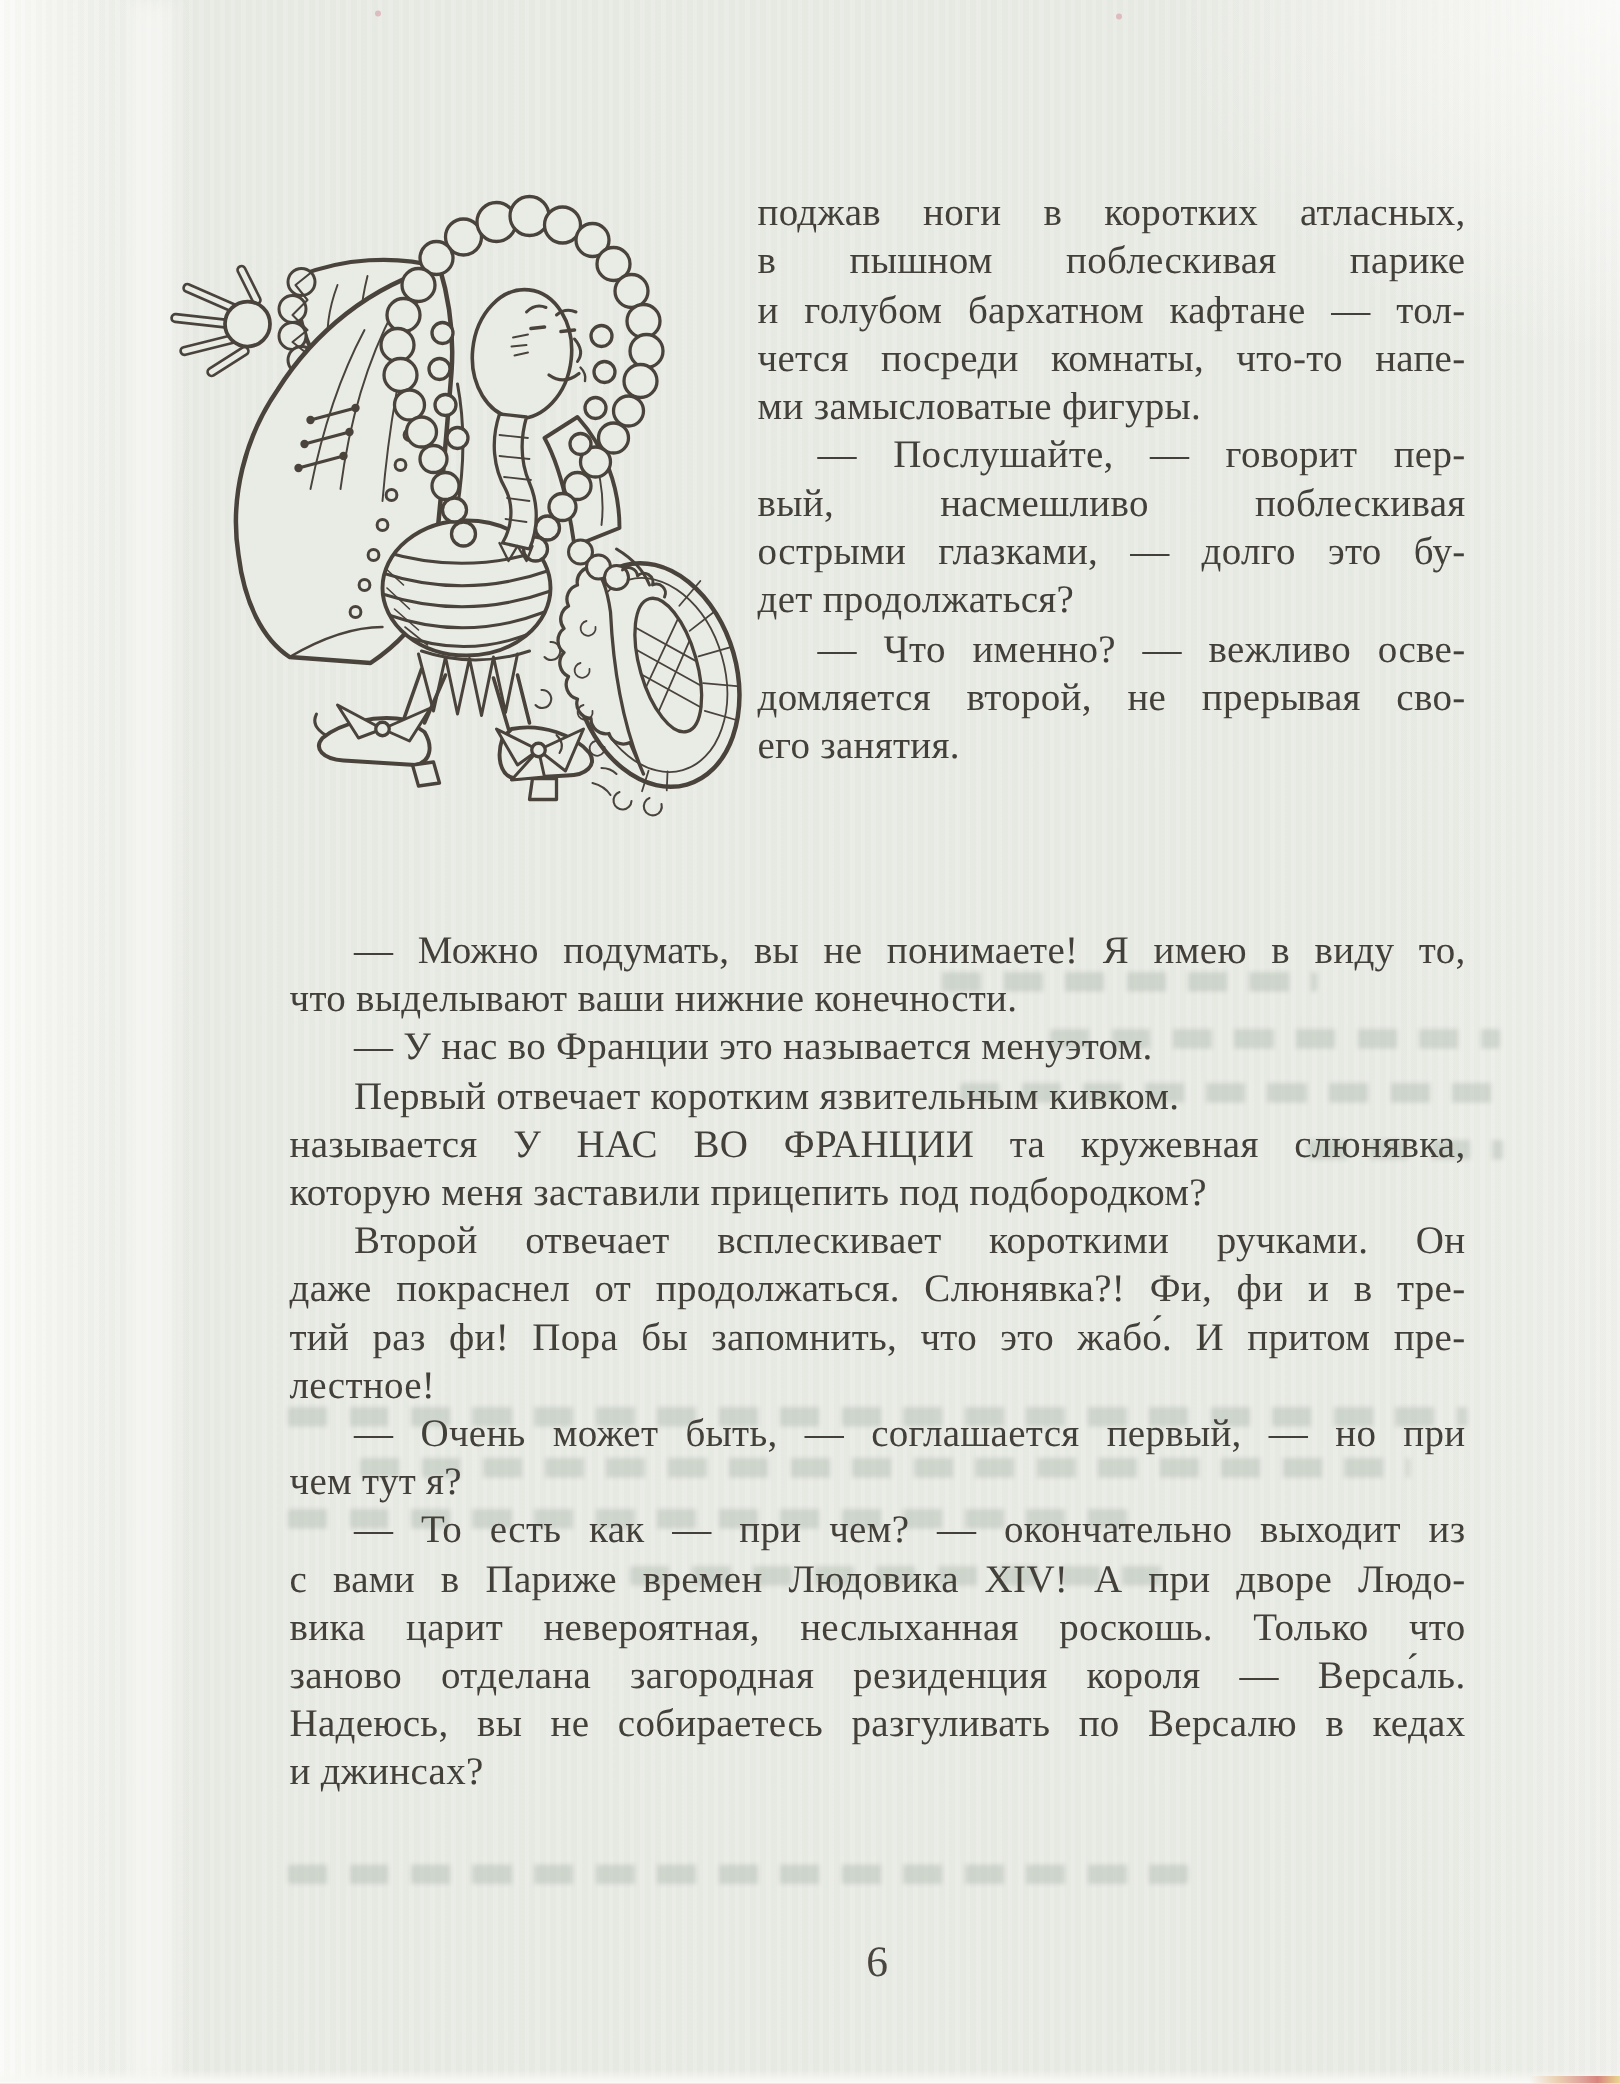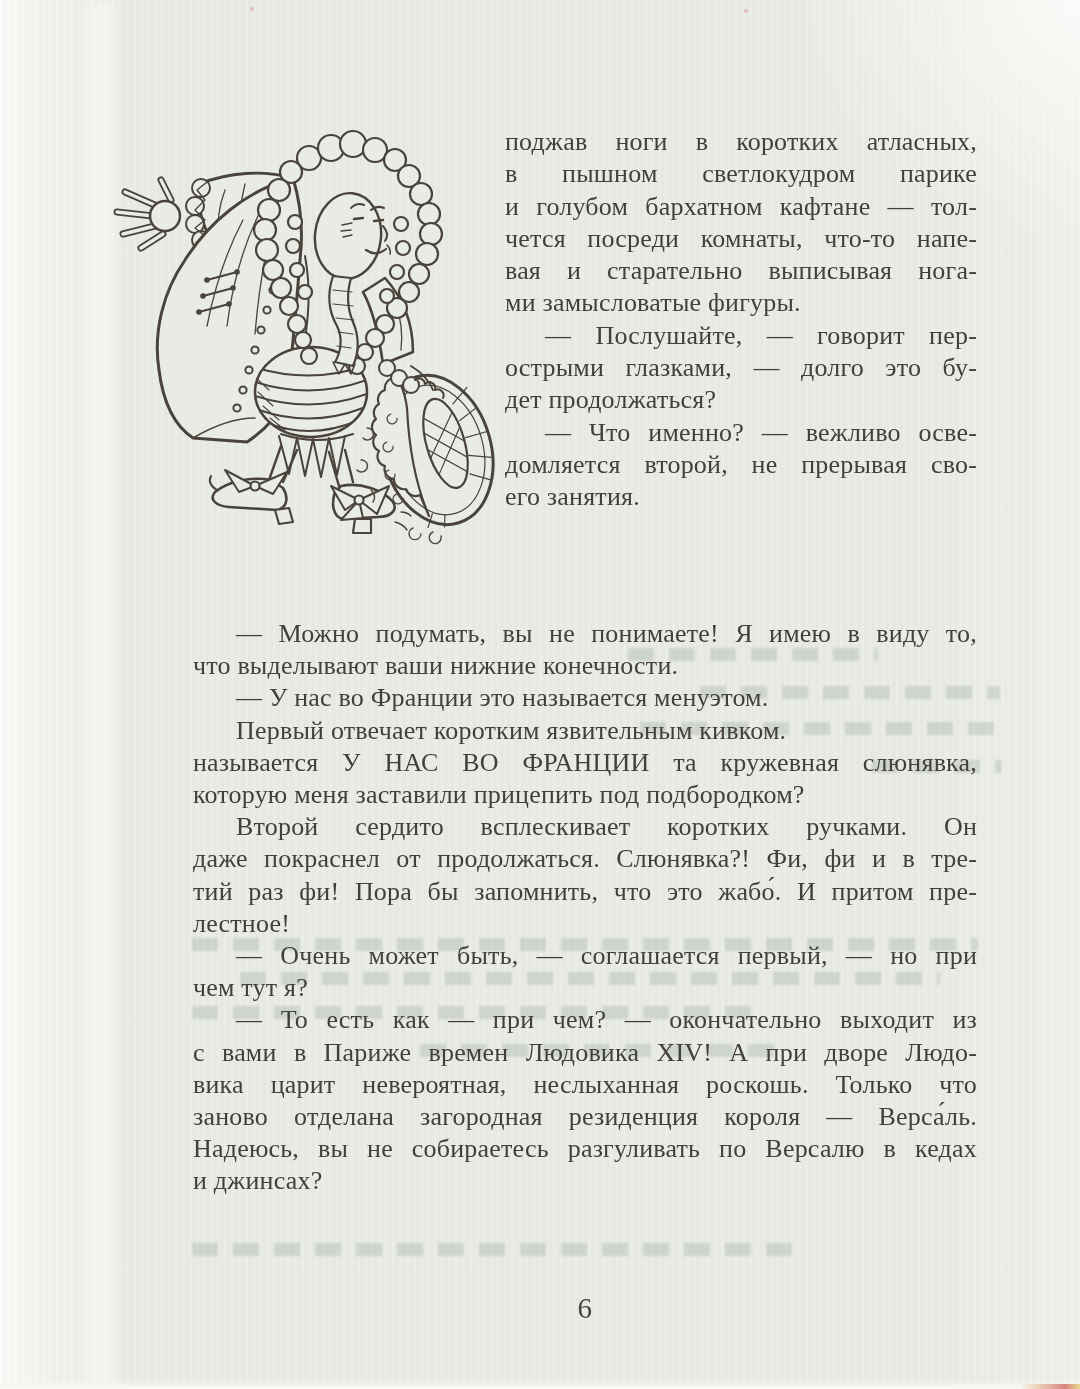--- a/index.html
+++ b/index.html
@@ -346,28 +346,28 @@
             <path d="M242,218 L256,220"></path>
         </g>
         <path class="ink" stroke-width="1.6" d="M238,234 L244,246 L250,236 L256,246 L260,236"></path>
       </g>
     </svg>
   </div>
 
   <div class="col-block">
       <div class="para">
         <div class="line">поджав ноги в коротких атласных,</div>
-        <div class="line">в пышном светлокудром парике</div>
+        <div class="line">в пышном поблескивая парике</div>
         <div class="line">и голубом бархатном кафтане — тол-</div>
         <div class="line">чется посреди комнаты, что-то напе-</div>
-        <div class="line">вая и старательно выписывая нога-</div>
         <div class="line last">ми замысловатые фигуры.</div>
       </div>
       <div class="para">
         <div class="line indent">— Послушайте, — говорит пер-</div>
+        <div class="line">вый, насмешливо поблескивая</div>
         <div class="line">острыми глазками, — долго это бу-</div>
         <div class="line last">дет продолжаться?</div>
       </div>
       <div class="para">
         <div class="line indent">— Что именно? — вежливо осве-</div>
         <div class="line">домляется второй, не прерывая сво-</div>
         <div class="line last">его занятия.</div>
       </div>
     </div>
 
@@ -380,21 +380,21 @@
         <div class="line last indent">— У нас во Франции это называется менуэтом.</div>
       </div>
       <div class="para">
         <div class="line last indent">Первый отвечает коротким язвительным кивком.</div>
       </div>
       <div class="para">
         <div class="line">называется У НАС ВО ФРАНЦИИ та кружевная слюнявка,</div>
         <div class="line last">которую меня заставили прицепить под подбородком?</div>
       </div>
       <div class="para">
-        <div class="line indent">Второй сердито всплескивает коротких ручками. Он</div>
+        <div class="line indent">Второй отвечает всплескивает короткими ручками. Он</div>
         <div class="line">даже покраснел от продолжаться. Слюнявка?! Фи, фи и в тре-</div>
         <div class="line">тий раз фи! Пора бы запомнить, что это жабо́. И притом пре-</div>
         <div class="line last">лестное!</div>
       </div>
       <div class="para">
         <div class="line indent">— Очень может быть, — соглашается первый, — но при</div>
         <div class="line last">чем тут я?</div>
       </div>
       <div class="para">
         <div class="line indent">— То есть как — при чем? — окончательно выходит из</div>

